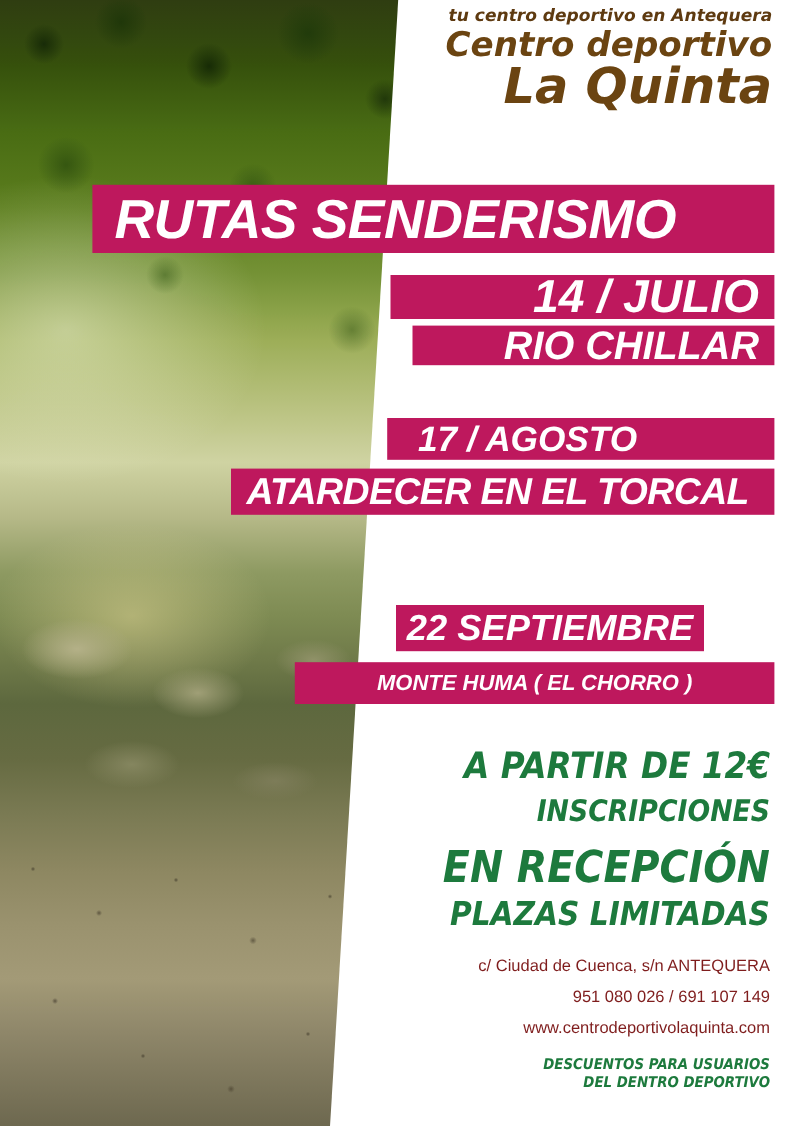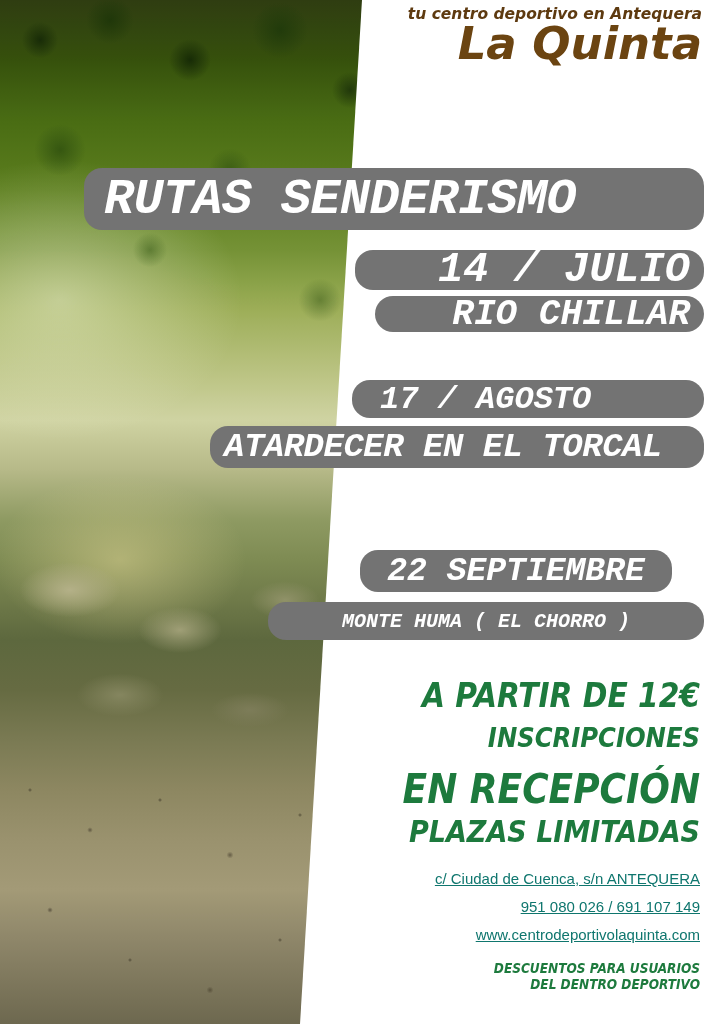--- a/index.html
+++ b/index.html
@@ -83,53 +83,53 @@
     line-height:1.05; margin-top:2px;
   }
   .brand2 {
     font-family:"DejaVu Sans", sans-serif;
     font-weight:bold; font-style:italic; font-size:45px; color:#6b4411;
     line-height:1.0; margin-top:-2px;
   }
 
   
   .banner {
-    position:absolute; background:#737373; color:#ffffff;
-    font-family:Liberation Mono, monospace;
+    position:absolute; background:#be185d; color:#ffffff;
+    font-family:Liberation Sans, sans-serif;
     font-weight:bold; font-style:italic; display:flex; align-items:center;
-    z-index:6; white-space:nowrap;border-radius:18px;
+    z-index:6; white-space:nowrap;
   }
   .title-banner {
     left:84px; top:168px; width:620px; height:62px;
     padding-left:20px; font-size:50px; letter-spacing:-0.5px;
   }
   .b-julio  { left:355px; top:250px; width:349px; height:40px; justify-content:flex-end; padding-right:14px; font-size:42px; }
   .b-chillar{ left:375px; top:296px; width:329px; height:36px; justify-content:flex-end; padding-right:14px; font-size:36px; }
   .b-agosto { left:352px; top:380px; width:352px; height:38px; padding-left:28px; font-size:32px; }
   .b-torcal { left:210px; top:426px; width:494px; height:42px; padding-left:14px; font-size:34px; letter-spacing:-0.5px; }
   .b-astro  { left:250px; top:474px; width:454px; height:30px; padding-left:12px; font-size:19px; letter-spacing:-0.2px; }
-  .b-sept   { left:360px; top:550px; width:312px; height:42px; justify-content:center; font-size:33px; }
+  .b-sept   { left:360px; top:550px; width:280px; height:42px; justify-content:center; font-size:33px; }
   .b-huma   { left:268px; top:602px; width:436px; height:38px; justify-content:center; font-size:20px; }
 
   
   .gtext {
     position:absolute; color:#1d7a3d; z-index:6;
     font-family:"DejaVu Sans Condensed","DejaVu Sans", sans-serif;
     font-weight:bold; font-style:italic; white-space:nowrap;
   }
   .t-precio { right:24px; top:676px; font-size:33px; letter-spacing:0px; }
   .t-insc   { right:24px; top:722px; font-size:27px; }
   .t-recep  { right:24px; top:766px; font-size:40px; }
   .t-plazas { right:24px; top:814px; font-size:30px; }
 
   
   .contact {
-    position:absolute; right:24px; z-index:6; color:#0f766e;
+    position:absolute; right:24px; z-index:6; color:#7f1d1d;
     font-family:"Liberation Sans", sans-serif; font-size:15px;
-    text-align:right; white-space:nowrap;text-decoration:underline;
+    text-align:right; white-space:nowrap;
   }
   .c1 { top:870px; }
   .c2 { top:898px; }
   .c3 { top:926px; }
 
   .discount {
     position:absolute; right:24px; top:960px; z-index:6; color:#1d7a3d;
     font-family:"DejaVu Sans Condensed","DejaVu Sans", sans-serif;
     font-weight:bold; font-style:italic; font-size:13.5px; line-height:1.2;
     text-align:right; white-space:nowrap;margin-left:44px;
@@ -142,20 +142,21 @@
 
   <div class="photo">
     <div class="leaves"></div>
     <div class="rocks"></div>
     <div class="gravel"></div>
   </div>
   <div class="photo-cut"></div>
 
   <div class="header">
     <div class="kicker">tu centro deportivo en Antequera</div>
+    <div class="brand1">Centro deportivo</div>
     <div class="brand2">La Quinta</div>
   </div>
 
   <div class="banner title-banner">RUTAS SENDERISMO</div>
 
   <div class="banner b-julio">14 / JULIO</div>
   <div class="banner b-chillar">RIO CHILLAR</div>
 
   <div class="banner b-agosto">17 / AGOSTO</div>
   <div class="banner b-torcal">ATARDECER EN EL TORCAL</div>

